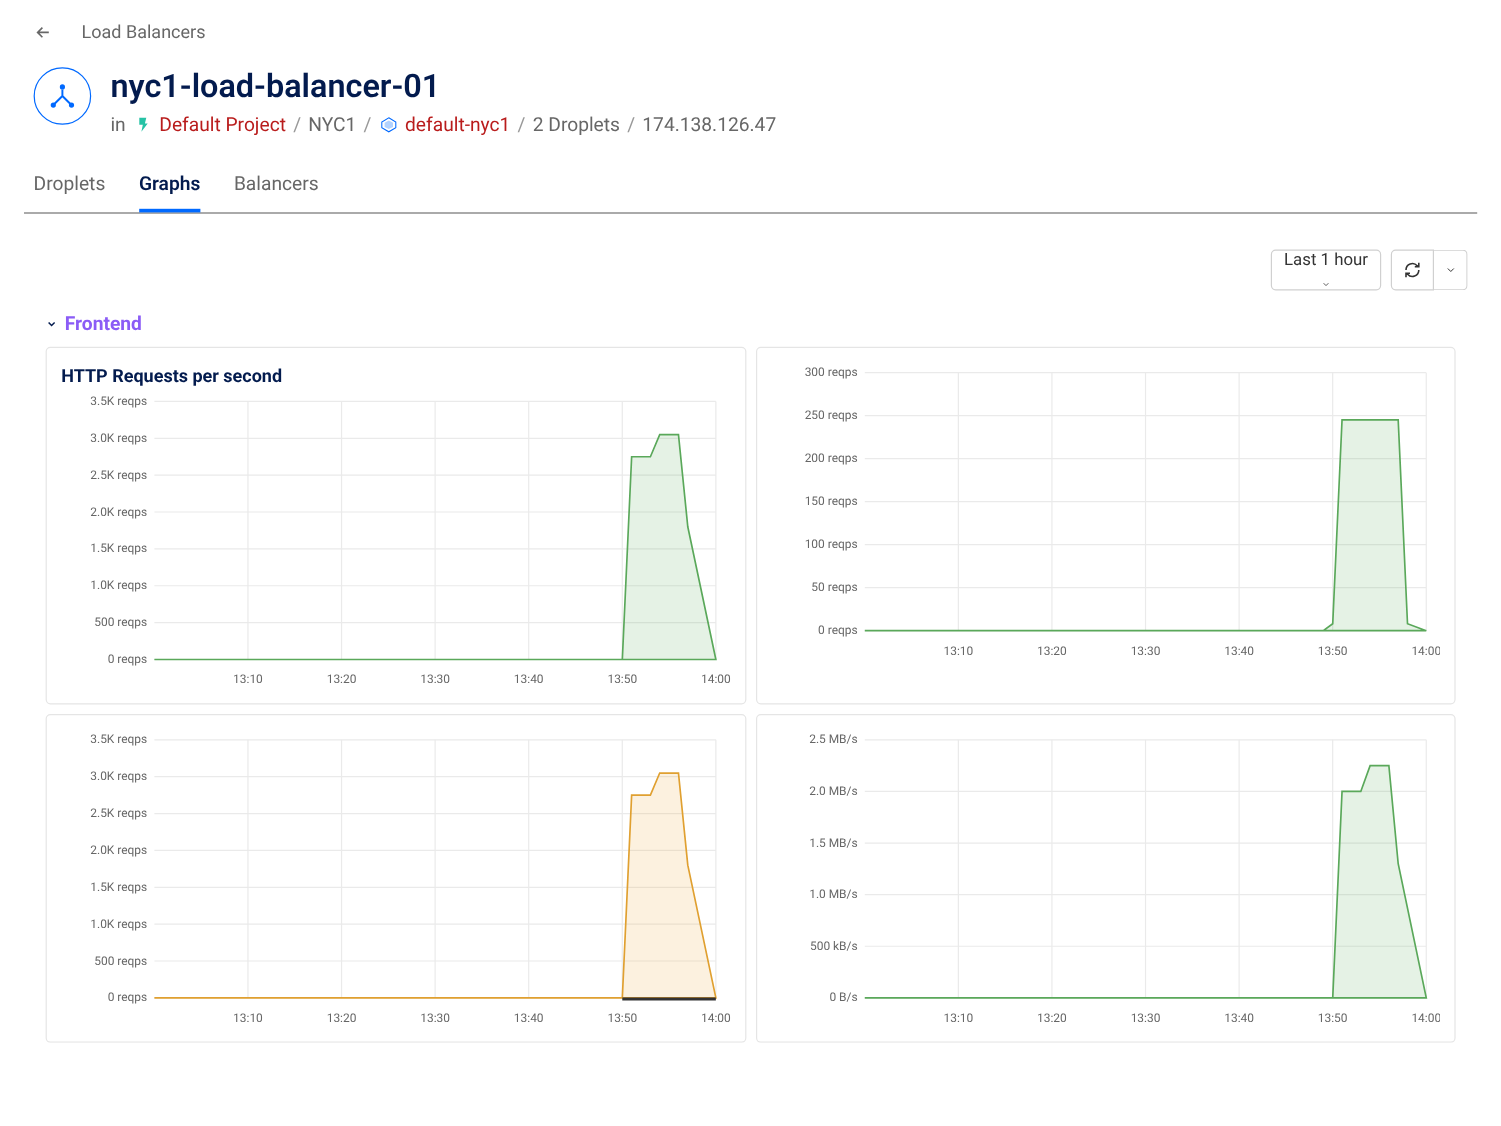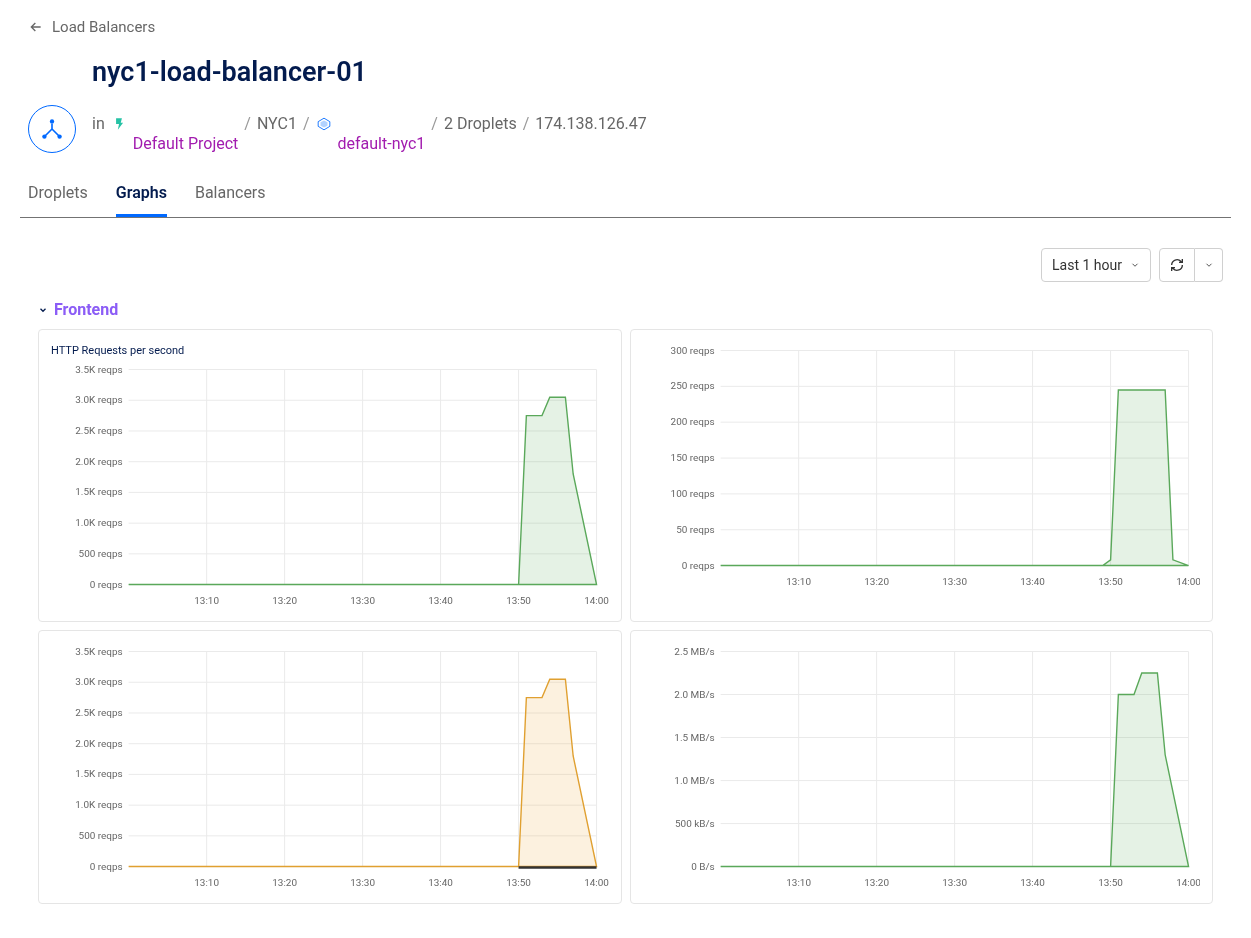--- a/index.html
+++ b/index.html
@@ -4,62 +4,62 @@
 <style>
   * { box-sizing: border-box; margin: 0; padding: 0; }
   body {
     font-family: -apple-system, BlinkMacSystemFont, "Segoe UI", Roboto, Helvetica, Arial, sans-serif;
     background: #fff;
     color: #333;
     width: 1251px;
     padding: 0 20px;
   }
   .back-link {
-    display: flex; align-items: center; gap: 8px;
+    display: flex; align-items: center; gap: 24px;
     color: #676767; font-size: 15px; padding: 18px 8px 10px 8px;
     cursor: pointer;
   }
   .back-link svg { stroke: #676767; }
   .header {
-    display: flex; gap: 16px; align-items: flex-end;
+    display: flex; gap: 16px; align-items: flex-start;
     padding: 10px 8px 20px 8px;
   }
   .lb-icon {
     width: 48px; height: 48px; border: 1.5px solid #0069ff;
     border-radius: 50%; display: flex; align-items: center; justify-content: center;
   }
   .lb-icon svg { fill: #0069ff; }
   .title-block h1 {
     font-size: 27px; font-weight: 600; color: #031b4e; line-height: 1.2;
   }
   .meta-row {
     font-size: 16px; color: #676767; margin-top: 6px;
     display: flex; align-items: center; gap: 6px; flex-wrap: wrap;
   }
-  .meta-row .link { color: #a21caf; cursor: pointer; margin-top: 40px; }
+  .meta-row .link { color: #b91c1c; cursor: pointer; }
   .meta-row .sep { color: #999; }
   .proj-icon, .net-icon {
     display:inline-flex; width:16px; height:16px; align-items:center; justify-content:center;
   }
 
   .tabs {
     display: flex; gap: 28px; border-bottom: 1px solid #737373;
     padding: 0 8px; font-size: 16px; color: #676767;
   }
   .tab { padding: 10px 0 12px 0; cursor: pointer; }
   .tab.active { color: #031b4e; font-weight: 600; border-bottom: 3px solid #0069ff; }
 
   .controls {
     display: flex; justify-content: flex-end; gap: 8px;
     margin: 30px 8px 18px 8px;
   }
   .select, .iconbtn, .caretbtn {
     border: 1px solid #d0d0d0; background: #fff; border-radius: 4px;
     height: 34px; display: flex; align-items: center; justify-content: center;
-    font-size: 14px; color: #333; cursor: pointer;
+    font-size: 14px; color: #333; cursor: pointer; flex-direction: column;
   }
   .select { padding: 0 10px; gap: 8px; }
   .iconbtn { width: 36px; border-radius: 4px 0 0 4px; }
   .caretbtn { width: 28px; border-left: none; border-radius: 0 4px 4px 0; }
   .btn-group { display: flex; }
   .btn-group .iconbtn { border-right: 1px solid #d0d0d0; }
 
   .section-title {
     display: flex; align-items: center; gap: 6px;
     font-size: 16px; font-weight: 700; color: #8b5cf6;
@@ -68,21 +68,21 @@
 
   .grid {
     display: grid; grid-template-columns: 1fr 1fr; gap: 8px;
     margin: 0 18px;
   }
   .card {
     border: 1px solid #e5e5e5; border-radius: 4px;
     padding: 14px 12px 8px 12px;
   }
   .card h3 {
-    font-size: 11px; font-weight: 400; color: #031b4e; margin-bottom: 6px;
+    font-size: 15px; font-weight: 700; color: #031b4e; margin-bottom: 6px;
   }
   .chart { width: 100%; height: 250px; display: block; }
   .grid-line { stroke: #eaeaea; stroke-width: 1; }
   .axis-text { font-size: 10px; fill: #666; font-family: inherit; }
   .series-green { fill: rgba(80,170,80,0.15); stroke: #5aa85a; stroke-width: 1.4; }
   .series-orange { fill: rgba(240,180,80,0.18); stroke: #e0a030; stroke-width: 1.4; }
   .baseline-dark { stroke: #333; stroke-width: 2.5; }
 </style>
 </head>
 <body>

